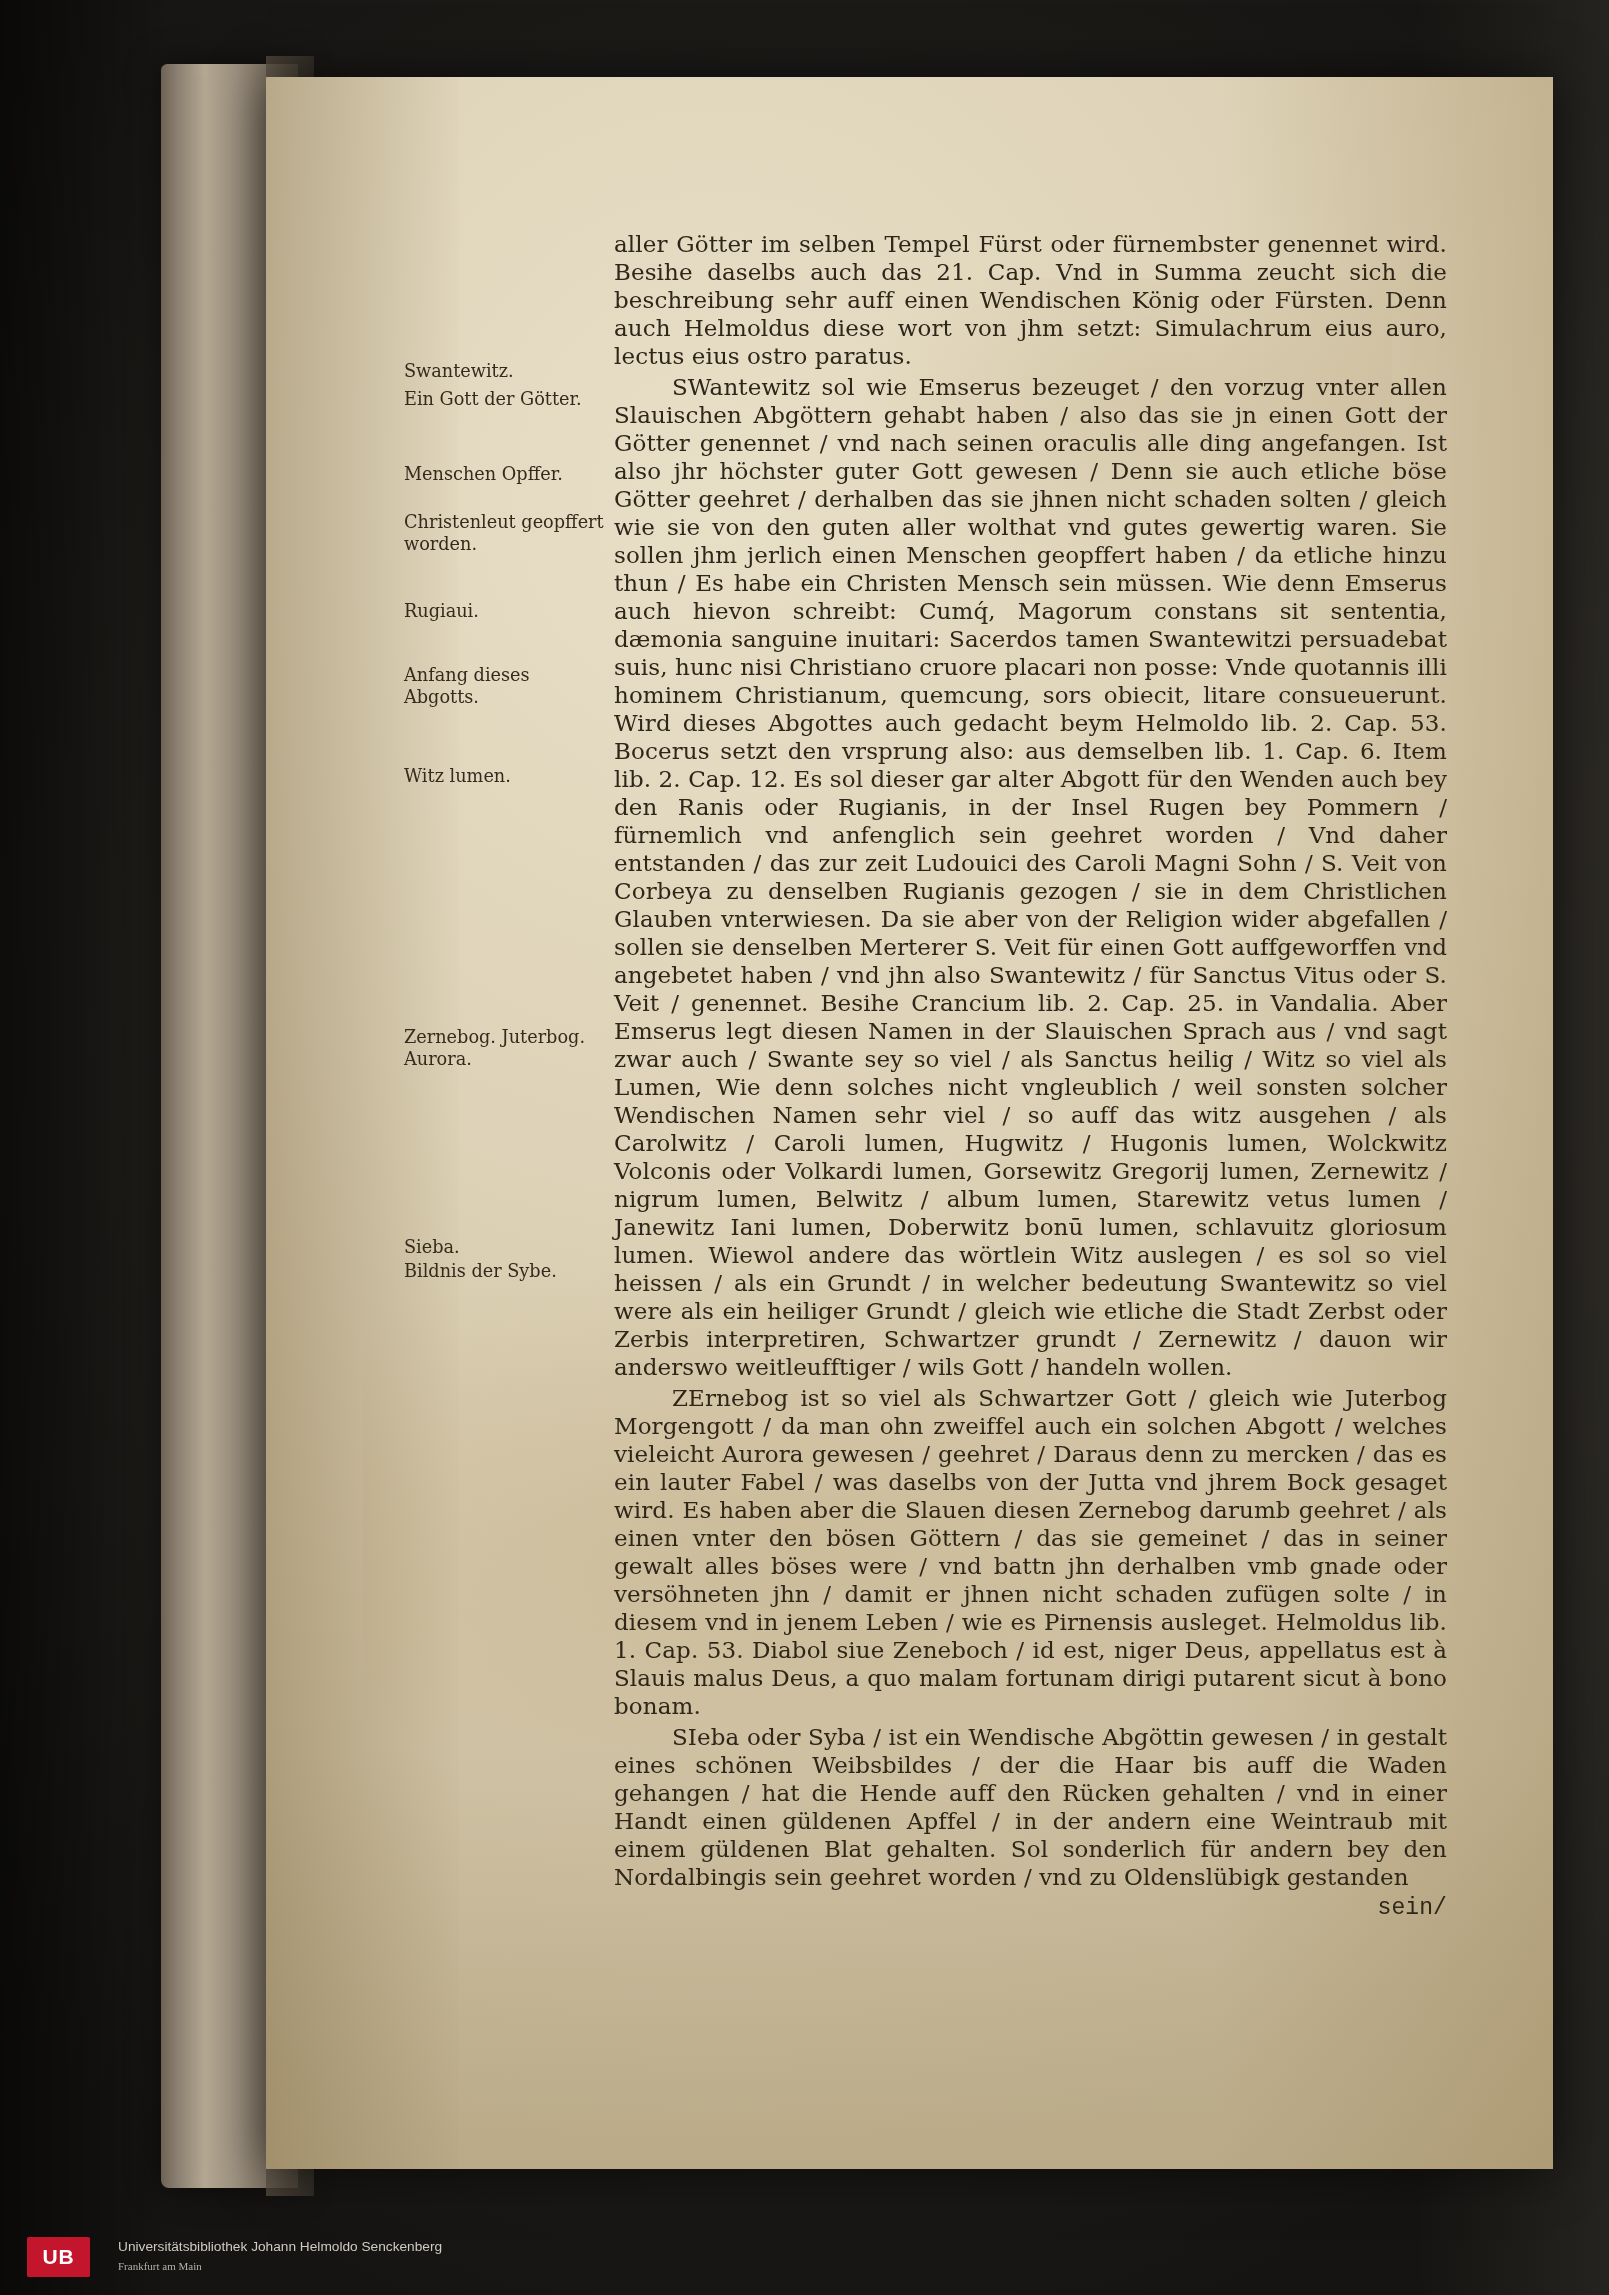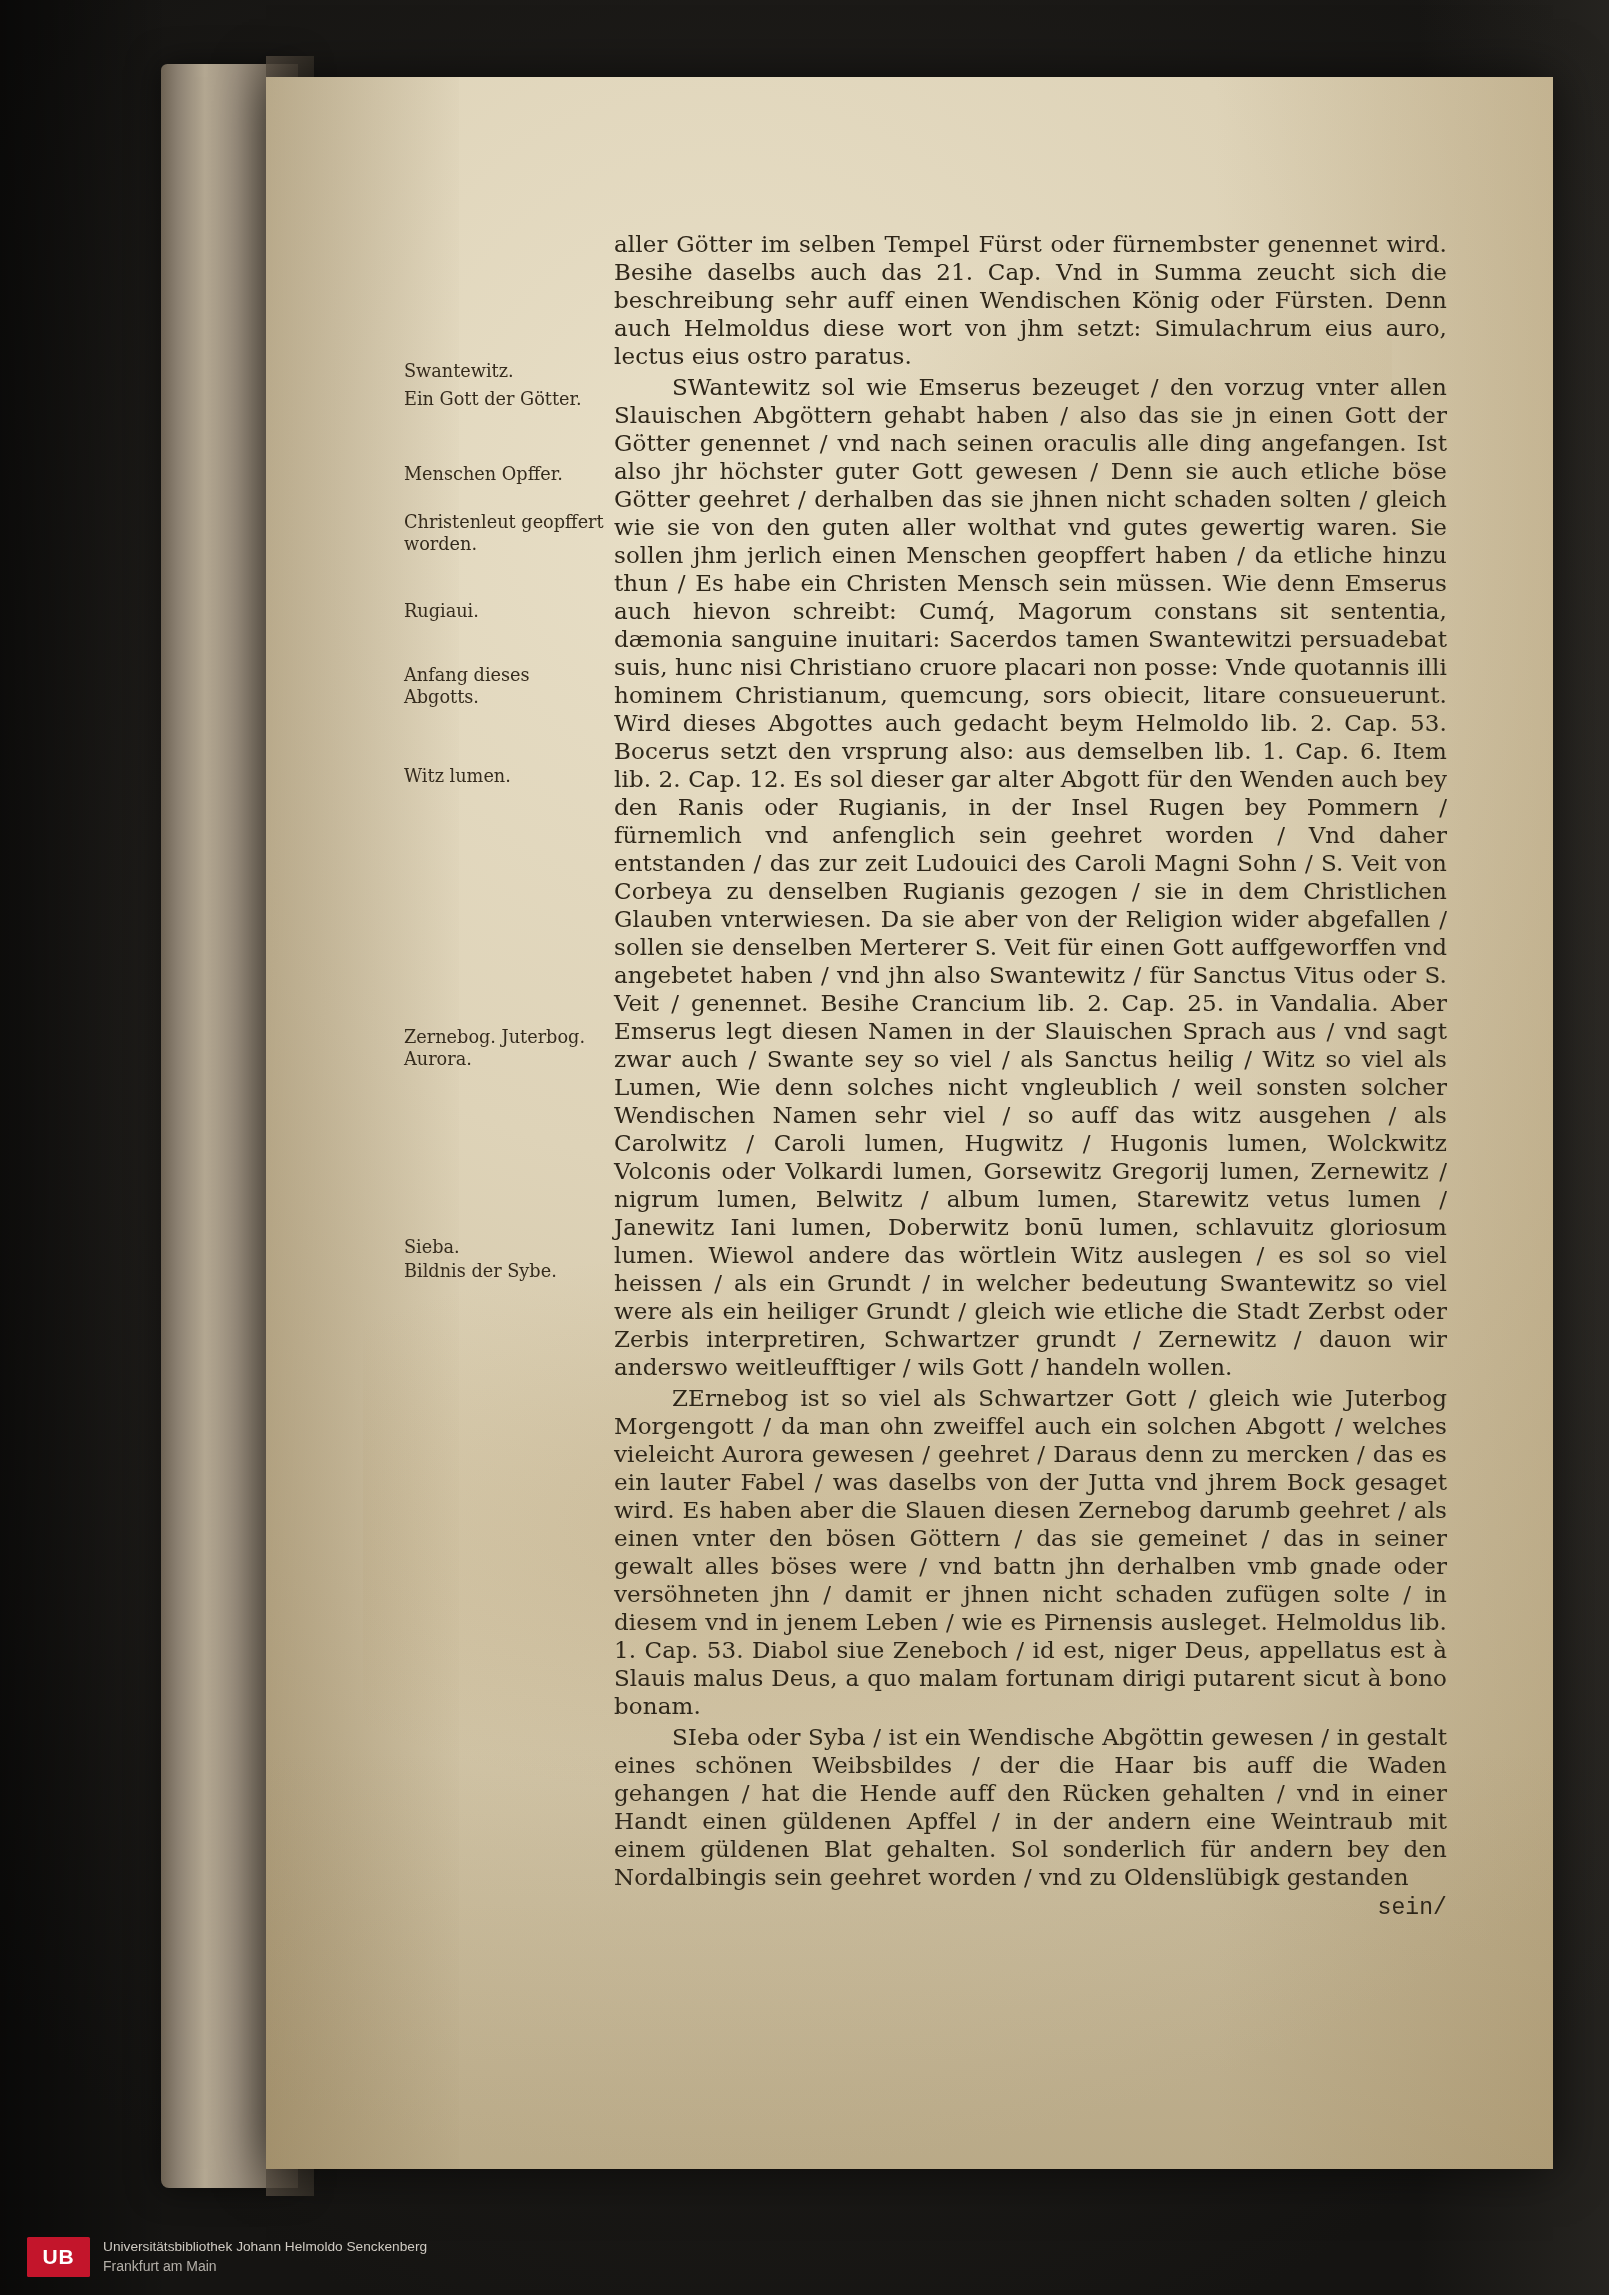--- a/index.html
+++ b/index.html
@@ -140,21 +140,21 @@
     font-family: "DejaVu Serif", serif;
   }
 
   
   #ub-bar {
     position: absolute;
     left: 0; bottom: 0;
     width: 1609px; height: 77px;
     display: flex;
     align-items: center;
-    gap: 13px;
+    gap: 28px;
     padding-left: 27px;
     box-sizing: border-box;
   }
   #ub-logo {
     width: 63px; height: 40px;
     background: #c3152b;
     color: #fff;
     font-family: "Liberation Sans", sans-serif;
     font-weight: bold;
     font-size: 21px;
@@ -163,21 +163,21 @@
     justify-content: center;
     letter-spacing: 0.8px;
     border-radius: 1.6px;
   }
   #ub-text {
     color: #cfcac2;
     font-family: "Liberation Sans", sans-serif;
     font-size: 13.7px;
     line-height: 18.5px;
   }
-  #ub-text .line2 { font-size: 14px; opacity: .85; }
+  #ub-text .line2 { font-size: 11px; opacity: .85; font-family: Liberation Serif, serif; }
 
   
   #left-shadow {
     position: absolute; left: 0; top: 0; width: 169px; height: 2295px;
     background: linear-gradient(to right, rgba(0,0,0,0.55), rgba(0,0,0,0.0));
   }
 </style>
 </head>
 <body>
 

